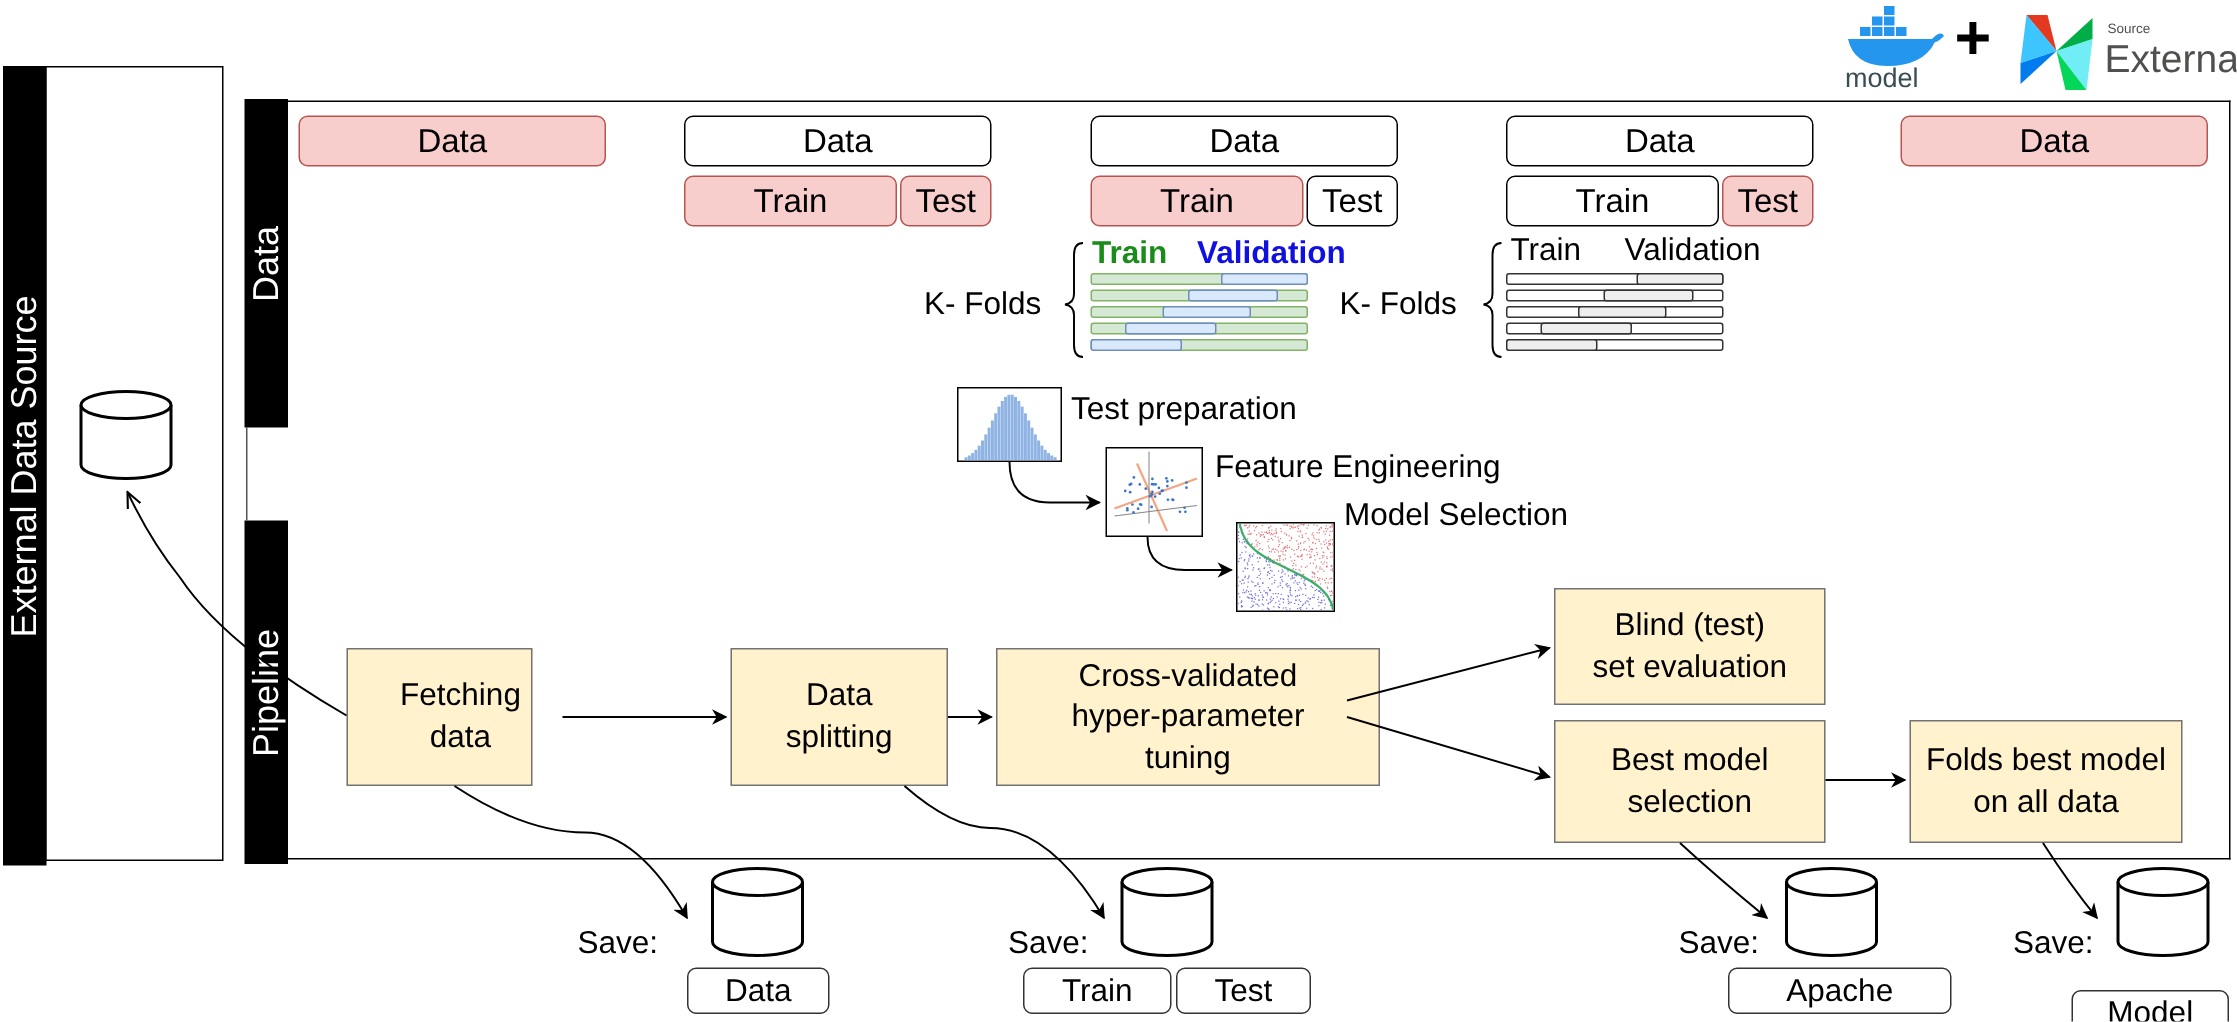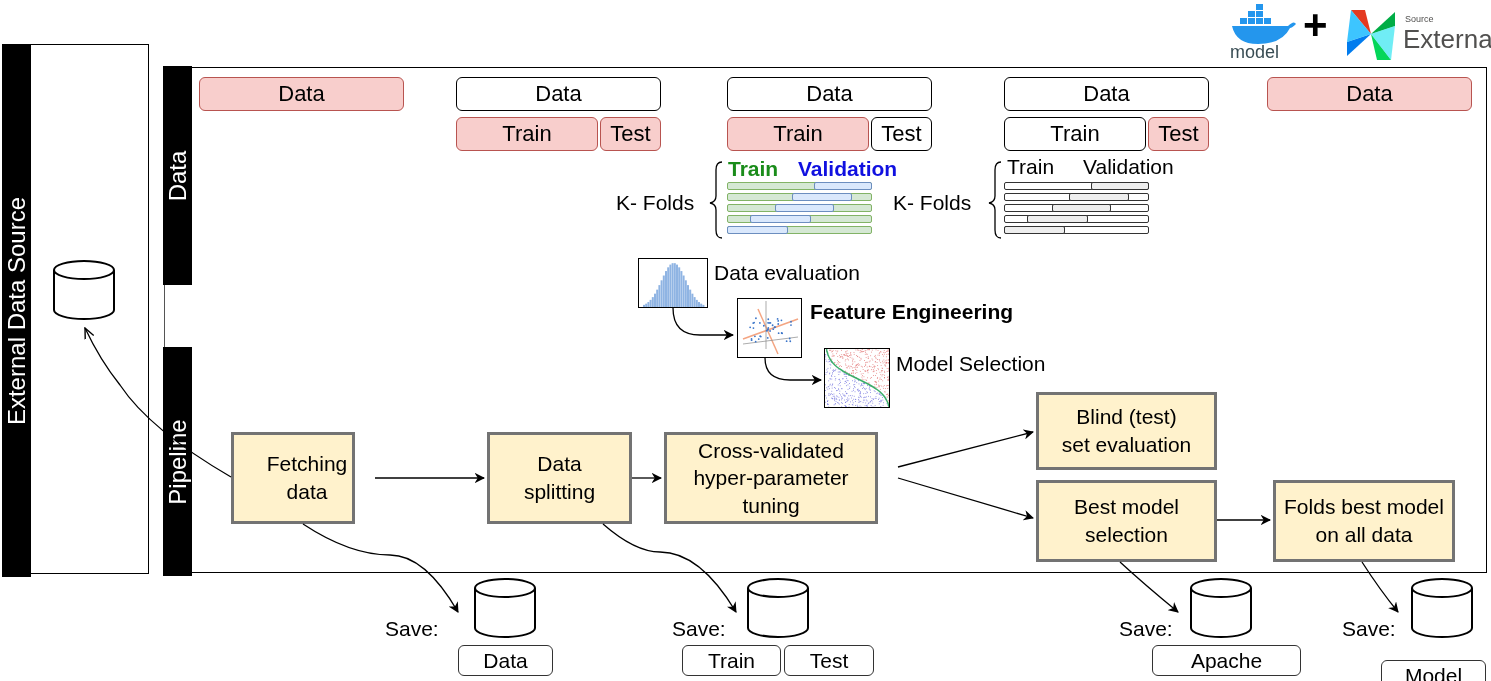--- a/index.html
+++ b/index.html
@@ -8,21 +8,21 @@
   .abs { position: absolute; }
   .vbar { position: absolute; background: #000; color: #fff; }
   .vlabel { position: absolute; left: 50%; top: 50%; white-space: nowrap;
             transform: translate(-50%, -50%) rotate(-90deg); font-size: 24px; }
   .frame { position: absolute; border: 1px solid #000; box-sizing: border-box; background: transparent; }
   .box { position: absolute; box-sizing: border-box; display: flex; align-items: center;
          justify-content: center; text-align: center; font-size: 22px; border-radius: 6px; line-height: 1.1; }
   .pink { background: #f8cecc; border: 1px solid #b85450; }
   .white { background: #ffffff; border: 1px solid #000; }
   .gray { background: #ffffff; border: 1px solid #333; }
-  .step { position: absolute; box-sizing: border-box; background: #fff2cc; border: 3px solid #737373;
+  .step { position: absolute; box-sizing: border-box; background: #fff2cc; border: 1px solid #737373;
           display: flex; align-items: center; justify-content: center; text-align: center;
           font-size: 21px; line-height: 1.35; padding: 0 4px; }
   .txt { position: absolute; white-space: nowrap; font-size: 21px; }
   .fold { position: absolute; box-sizing: border-box; height: 8px; border-radius: 2px; }
   .fold-g { background: #d5e8d4; border: 1px solid #82b366; }
   .fold-b { background: #dae8fc; border: 1px solid #6c8ebf; }
   .fold-w { background: #ffffff; border: 1px solid #333; }
   .fold-s { background: #eeeeee; border: 1px solid #333; }
   svg.overlay { position: absolute; left: 0; top: 0; pointer-events: none; }
   .thumb { position: absolute; box-sizing: border-box; border: 1px solid #000; background: #fff; overflow: hidden; }
@@ -144,21 +144,21 @@
       <rect x="48" y="26.11410147455408" width="2" height="21.88589852544592" fill="#8fb4e3"></rect>
       <rect x="50.2" y="30.63533198772921" width="2" height="17.36466801227079" fill="#8fb4e3"></rect>
       <rect x="52.400000000000006" y="34.67056486418265" width="2" height="13.329435135817345" fill="#8fb4e3"></rect>
       <rect x="54.6" y="38.10079850587808" width="2" height="9.899201494121918" fill="#8fb4e3"></rect>
       <rect x="56.800000000000004" y="40.88734505336012" width="2" height="7.112654946639875" fill="#8fb4e3"></rect>
       <rect x="59.00000000000001" y="43.055681099047035" width="2" height="4.944318900952963" fill="#8fb4e3"></rect>
       <rect x="61.2" y="44.674749512625326" width="2" height="3.325250487374674" fill="#8fb4e3"></rect>
       <rect x="63.400000000000006" y="45.836357942045325" width="2" height="2.1636420579546725" fill="#8fb4e3"></rect>
     </svg>
 </div>
-<div class="txt" style="left:714px;top:261px;">Data evaluation</div>
+<div class="txt" style="left:714px;top:261px;">Test preparation</div>
 
 <div class="thumb" style="left:737px;top:298px;width:65px;height:60px;">
   <svg width="65" height="60" id="pca-svg">
     <line x1="5" y1="40" x2="60" y2="20" stroke="#f4a582" stroke-width="1.5"></line>
     <line x1="20" y1="10" x2="40" y2="55" stroke="#f4a582" stroke-width="1.5"></line>
     <line x1="28" y1="2" x2="28" y2="50" stroke="#888" stroke-width="0.7"></line>
     <line x1="5" y1="45" x2="60" y2="38" stroke="#888" stroke-width="0.7"></line>
   <circle cx="32.06867283950618" cy="32.01974022633745" r="0.9" fill="#3b75c9"></circle>
       <circle cx="15.196373456790123" cy="24.0994298696845" r="0.9" fill="#3b75c9"></circle>
       <circle cx="29.944444444444443" cy="30.659572187928667" r="0.9" fill="#3b75c9"></circle>
@@ -194,21 +194,21 @@
       <circle cx="29.747685185185183" cy="38.96075531550069" r="0.9" fill="#3b75c9"></circle>
       <circle cx="30.28279320987654" cy="28.982831790123456" r="0.9" fill="#3b75c9"></circle>
       <circle cx="21.882716049382715" cy="23.917459705075444" r="0.9" fill="#3b75c9"></circle>
       <circle cx="43.43634259259259" cy="21.295503257887518" r="0.9" fill="#3b75c9"></circle>
       <circle cx="22.165895061728396" cy="37.166345164609055" r="0.9" fill="#3b75c9"></circle>
       <circle cx="48.626929012345684" cy="42.20899777091907" r="0.9" fill="#3b75c9"></circle>
       <circle cx="51.70833333333333" cy="39.50988082990398" r="0.9" fill="#3b75c9"></circle>
       <circle cx="43.63233024691358" cy="34.00726594650206" r="0.9" fill="#3b75c9"></circle>
     </svg>
 </div>
-<div class="txt" style="left:810px;top:300px;font-weight:bold;">Feature Engineering</div>
+<div class="txt" style="left:810px;top:300px;">Feature Engineering</div>
 
 <div class="thumb" style="left:824px;top:348px;width:66px;height:60px;">
   <svg width="66" height="60" id="cls-svg">
       <rect x="42.89320987654321" y="54.26568930041152" width="0.8" height="0.8" fill="#6b6bdc"></rect>
       <rect x="19.640997942386832" y="6.244598765432099" width="0.8" height="0.8" fill="#e07070"></rect>
       <rect x="15.061625514403293" y="45.56918724279836" width="0.8" height="0.8" fill="#6b6bdc"></rect>
       <rect x="12.858796296296296" y="19.646862139917694" width="0.8" height="0.8" fill="#6b6bdc"></rect>
       <rect x="52.95843621399177" y="20.329475308641975" width="0.8" height="0.8" fill="#e07070"></rect>
       <rect x="40.84202674897119" y="50.57998971193416" width="0.8" height="0.8" fill="#6b6bdc"></rect>
       <rect x="62.87993827160494" y="31.13914609053498" width="0.8" height="0.8" fill="#e07070"></rect>
@@ -901,32 +901,32 @@
       <rect x="36.777006172839506" y="58.98328189300412" width="0.8" height="0.8" fill="#6b6bdc"></rect>
       <rect x="39.8025720164609" y="21.517746913580247" width="0.8" height="0.8" fill="#e07070"></rect>
       <rect x="54.167644032921814" y="44.731224279835395" width="0.8" height="0.8" fill="#6b6bdc"></rect>
       <rect x="19.575925925925926" y="56.03112139917695" width="0.8" height="0.8" fill="#6b6bdc"></rect>
       <rect x="63.95334362139918" y="47.26929012345679" width="0.8" height="0.8" fill="#e07070"></rect>
       <rect x="48.78137860082305" y="41.408693415637856" width="0.8" height="0.8" fill="#6b6bdc"></rect>
       <rect x="16.430401234567903" y="39.19007201646091" width="0.8" height="0.8" fill="#6b6bdc"></rect>
       <path d="M64.5 60 L64.1 58 L63.5 56 L62.9 54 L62.0 52 L61.0 50 L59.7 48 L58.1 46 L56.2 44 L54.0 42 L51.3 40 L48.2 38 L44.8 36 L41.1 34 L37.1 32 L33.0 30 L28.9 28 L24.9 26 L21.2 24 L17.8 22 L14.7 20 L12.0 18 L9.8 16 L7.9 14 L6.3 12 L5.0 10 L4.0 8 L3.1 6 L2.5 4 L1.9 2 L1.5 0" stroke="#3cae6a" stroke-width="1.5" fill="none"></path>
     </svg>
 </div>
-<div class="txt" style="left:896px;top:332px;margin-top:20px;">Model Selection</div>
+<div class="txt" style="left:896px;top:332px;">Model Selection</div>
 
 <svg class="abs" style="left:52px;top:260px;" width="64" height="62">
   <path d="M2 10 L2 50 A30 9 0 0 0 62 50 L62 10" fill="#fff" stroke="#000" stroke-width="2"></path>
   <ellipse cx="32" cy="10" rx="30" ry="9" fill="#fff" stroke="#000" stroke-width="2"></ellipse>
 </svg>
 
 <div class="step" style="left:231px;top:432px;width:124px;height:92px;white-space:pre-line;padding-left:32px;">Fetching
 data</div>
 <div class="step" style="left:487px;top:432px;width:145px;height:92px;white-space:pre-line;">Data
 splitting</div>
-<div class="step" style="left:664px;top:432px;width:214px;height:92px;white-space:pre-line;line-height:1.3;">Cross-validated
+<div class="step" style="left:664px;top:432px;width:256px;height:92px;white-space:pre-line;line-height:1.3;">Cross-validated
 hyper-parameter
 tuning</div>
 <div class="step" style="left:1036px;top:392px;width:181px;height:78px;white-space:pre-line;">Blind (test)
 set evaluation</div>
 <div class="step" style="left:1036px;top:480px;width:181px;height:82px;white-space:pre-line;">Best model
 selection</div>
 <div class="step" style="left:1273px;top:480px;width:182px;height:82px;white-space:pre-line;">Folds best model
 on all data</div>
 
 <div class="txt" style="left:385px;top:617px;">Save:</div>

